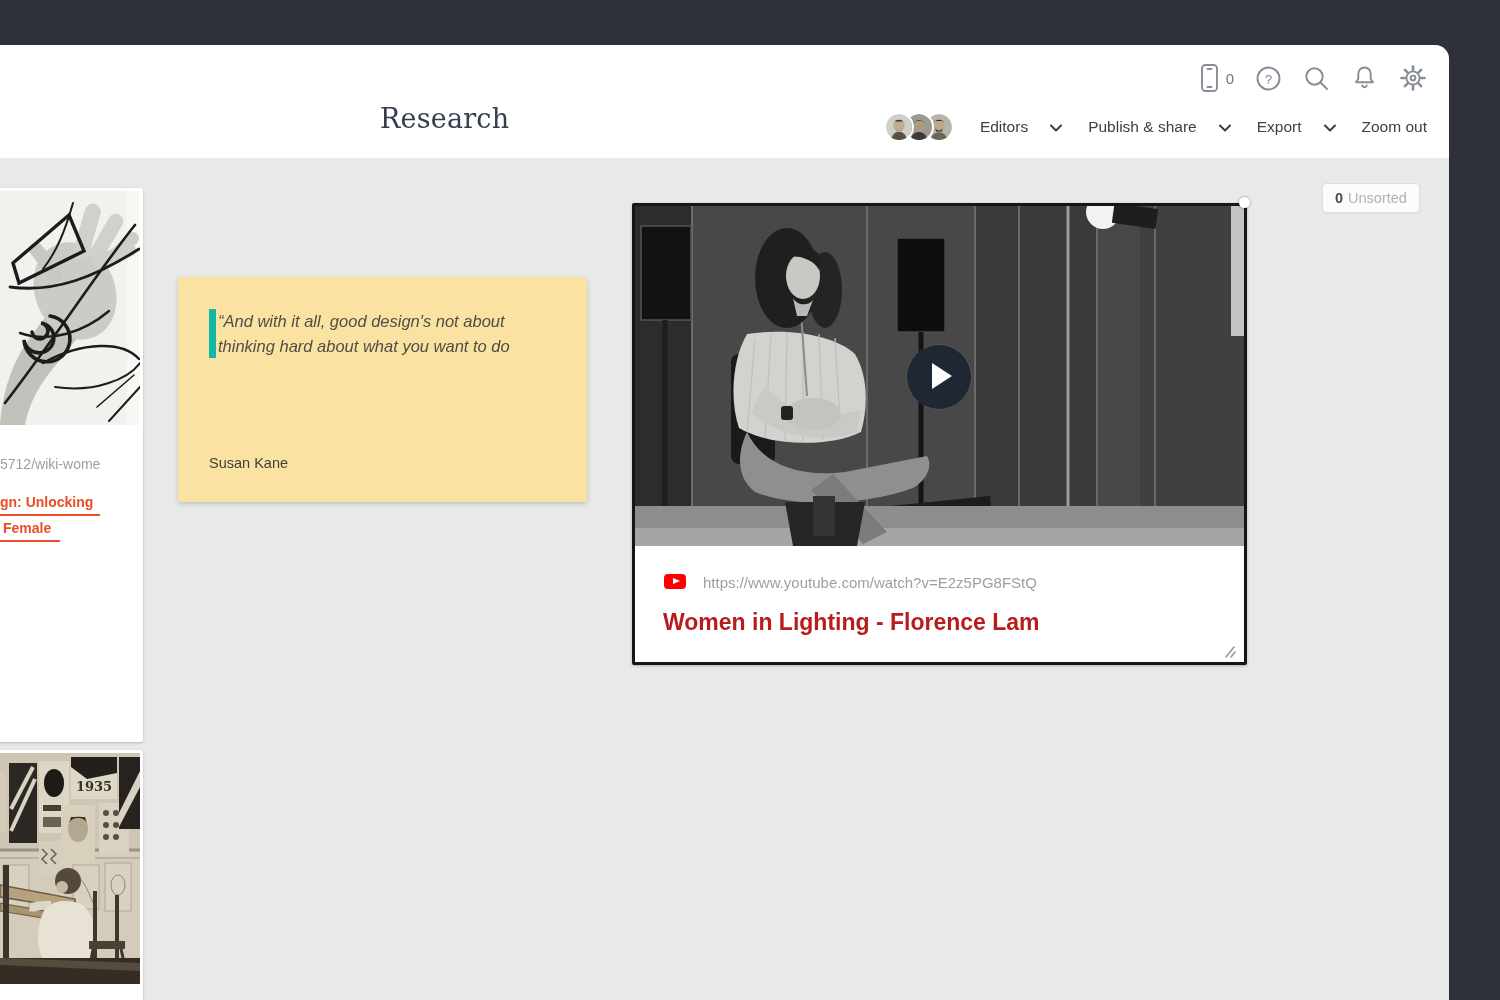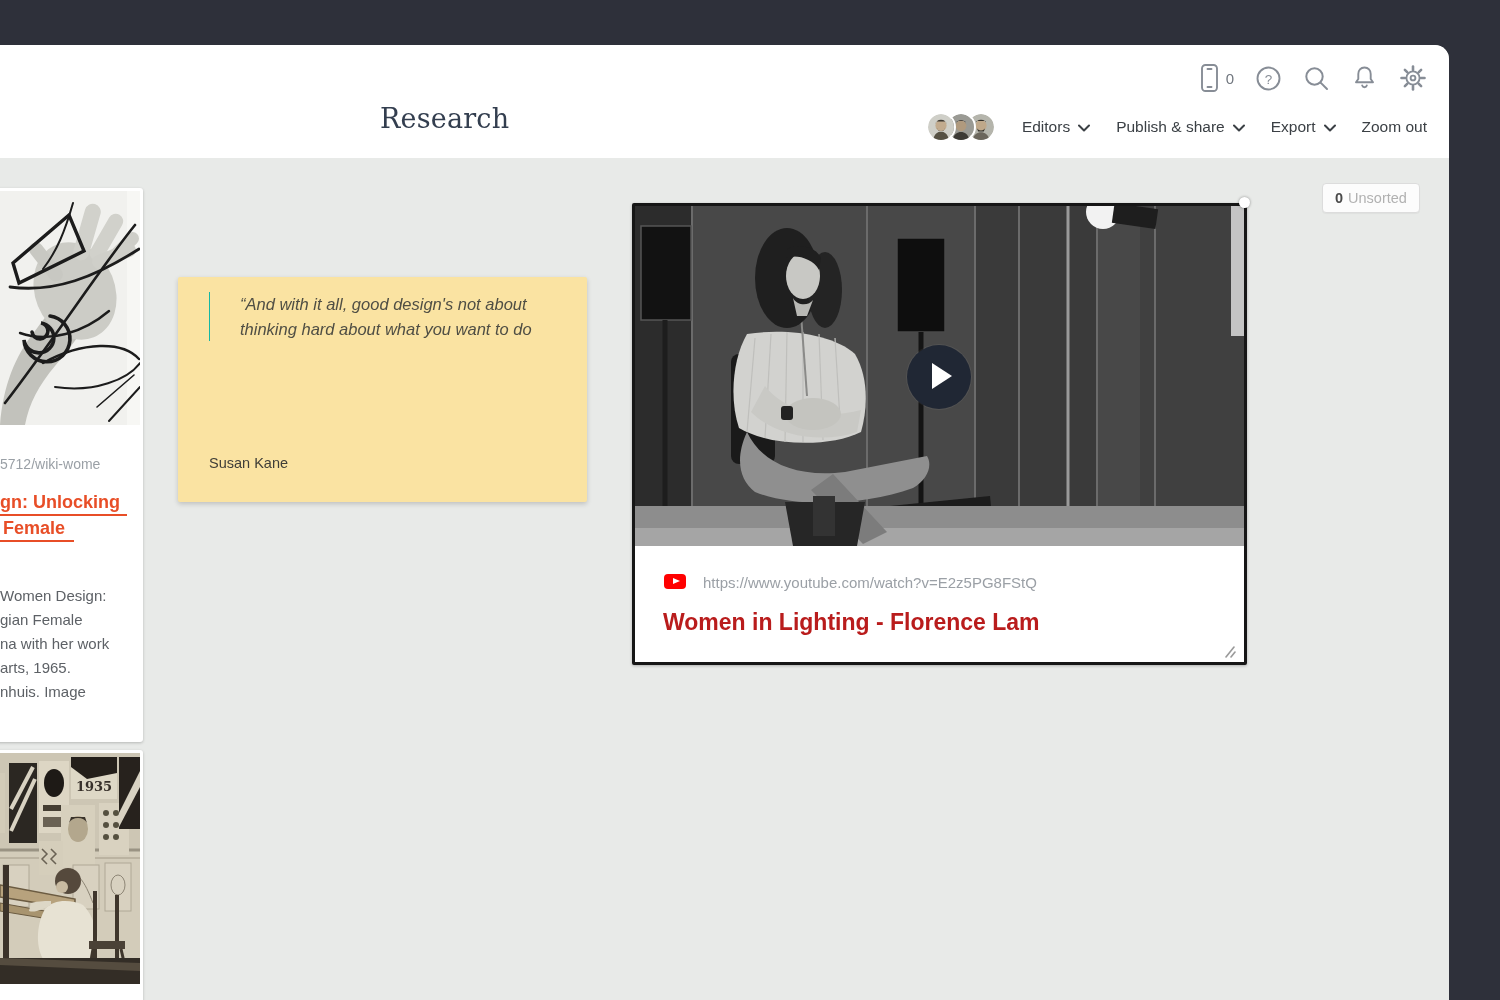--- a/index.html
+++ b/index.html
@@ -14,21 +14,21 @@
             background:#ffffff; border-radius:0 14px 0 0; }
   .page-title { position:absolute; left:380px; top:58px; font-family:"DejaVu Serif", serif;
                 font-size:27px; font-weight:400; color:#333e4f; letter-spacing:.2px; }
 
   .icon-row { position:absolute; top:15px; right:22px; display:flex; align-items:center; gap:21px; height:36px; }
   .tool-btn { display:flex; align-items:center; gap:6px; background:none; border:none; cursor:pointer; padding:0; }
   .tool-btn svg { display:block; }
   .count-num { font-size:15px; color:#70767e; }
 
   .action-row { position:absolute; top:64px; right:22px; display:flex; align-items:center; gap:26px; height:36px; }
-  .action-btn { display:flex; align-items:center; gap:8px; background:none; border:none; cursor:pointer;
+  .action-btn { display:flex; align-items:center; gap:22px; background:none; border:none; cursor:pointer;
                 font-family:"Liberation Sans", sans-serif; font-size:15.5px; font-weight:500; color:#3b4045; padding:0; }
   .avatars { display:flex; align-items:center; }
   .avatar { width:30px; height:30px; border-radius:50%; border:2px solid #fff; overflow:hidden; position:relative; }
   .avatar + .avatar { margin-left:-10px; }
   .av1 { z-index:3; } .av2 { z-index:2; } .av3 { z-index:1; }
 
   
   .canvas { position:absolute; left:0; top:113px; right:0; bottom:0; background:#e8eae8; }
 
   .badge { position:absolute; left:1322px; top:25px; height:30px; padding:0 12px;
@@ -37,32 +37,32 @@
   .badge .b-count { font-size:14.5px; font-weight:700; color:#4a4a4a; }
   .badge .b-label { font-size:14.5px; color:#b1b1b1; }
 
   .card { position:absolute; background:#fff; border-radius:3px; box-shadow:0 1px 3px rgba(0,0,0,.22); }
 
   
   .card-link { left:-160px; top:30px; width:303px; height:554px; }
   .card-photo { margin:3px; overflow:hidden; }
   .card-link .txt { padding:27px 16px 0 160px; }
   .frag-url { font-size:14px; line-height:18px; color:#9aa0a6; white-space:nowrap; }
-  .frag-link { margin-top:17px; font-size:18px; font-weight:700; color:#e84e27; line-height:24px; }
+  .frag-link { margin-top:17px; font-size:14px; font-weight:700; color:#e84e27; line-height:24px; }
   .frag-link .l { display:inline-block; border-bottom:2px solid #e84e27; white-space:nowrap; }
   .frag-link .l1 { padding-right:7px; }
   .frag-link .l2 { padding-left:3px; padding-right:9px; }
   .frag-desc { margin-top:42px; }
   .frag-desc div { font-size:15px; line-height:24px; color:#5d6166; white-space:nowrap; }
 
   
   .note { position:absolute; left:178px; top:119px; width:409px; height:225px;
           background:#fae3a2; border-radius:2px; box-shadow:0 2px 5px rgba(0,0,0,.18); }
-  .note blockquote { position:absolute; left:31px; top:15px; width:345px;
-                     border-left:1px solid #14b8a6; padding-left:30px; }
+  .note blockquote { position:absolute; left:31px; top:32px; width:345px;
+                     border-left:7px solid #14b8a6; padding-left:2px; }
   .note blockquote div { font-style:italic; font-size:16.5px; line-height:24.5px; color:#4f4e44; }
   .note .author { position:absolute; left:31px; top:178px; font-size:14.5px; color:#3f3e38; }
 
   
   .card-video { left:632px; top:45px; width:615px; height:462px; background:#fff;
                 border:3px solid #161616; border-radius:2px; box-shadow:0 1px 3px rgba(0,0,0,.25); }
   .video-thumb { position:absolute; left:0; top:0; width:609px; height:340px; overflow:hidden; cursor:pointer; }
   .play-btn { position:absolute; left:272px; top:139px; width:64px; height:64px; border-radius:50%;
               background:#202734; border:none; cursor:pointer; box-shadow:0 0 0 1px rgba(255,255,255,.06); }
   .play-btn .tri { position:absolute; left:25px; top:18px; width:0; height:0;
@@ -233,27 +233,20 @@
             <path d="M254 216 L291 184" stroke-width="1.6"></path>
             <path d="M230 12 C222 40 214 60 200 78" stroke-width="2"></path>
           </g>
         </svg>
       </div>
       <div class="txt">
         <div class="frag-url">5712/wiki-wome</div>
         <div class="frag-link">
           <span class="l l1">gn: Unlocking</span><br>
           <span class="l l2">Female</span>
-        </div>
-        <div class="frag-desc">
-          <div>Women Design:</div>
-          <div>gian Female</div>
-          <div>na with her work</div>
-          <div>arts, 1965.</div>
-          <div>nhuis. Image</div>
         </div>
       </div>
     </div>
 
     <div class="note">
       <blockquote>
         <div>“And with it all, good design's not about</div>
         <div>thinking hard about what you want to do</div>
       </blockquote>
       <div class="author">Susan Kane</div>

